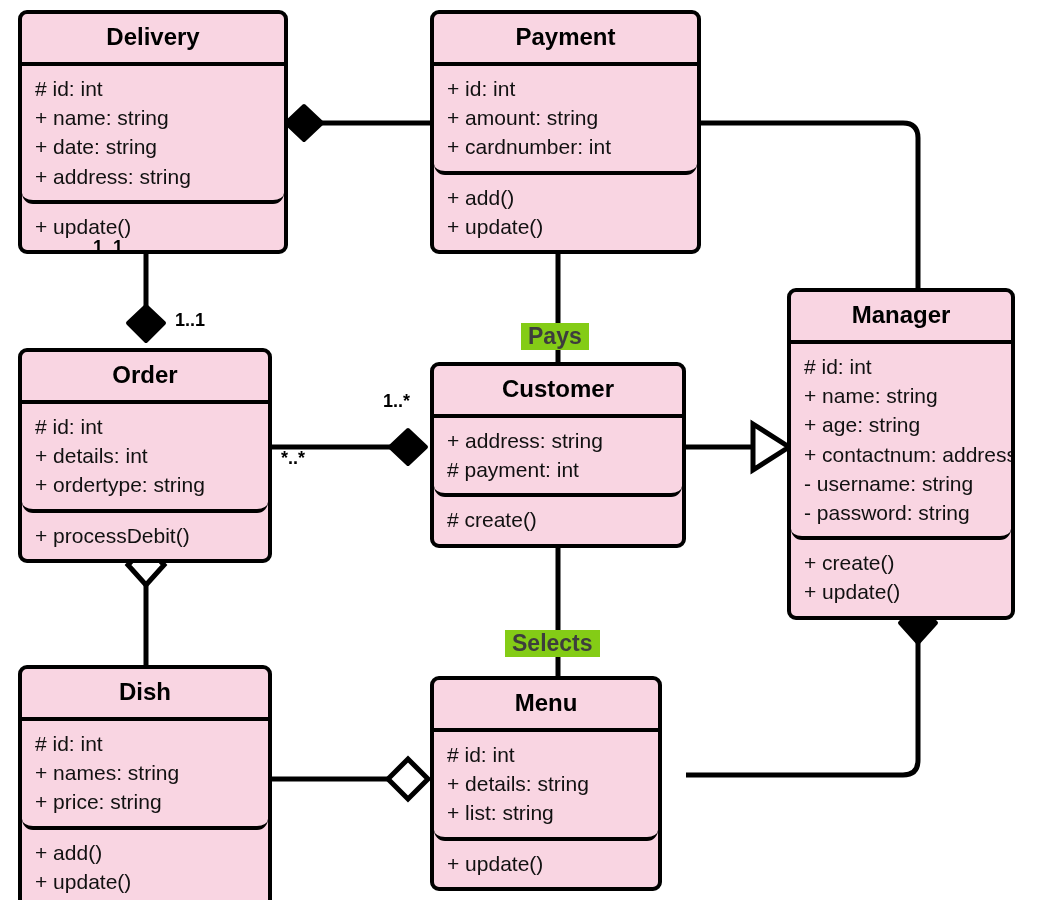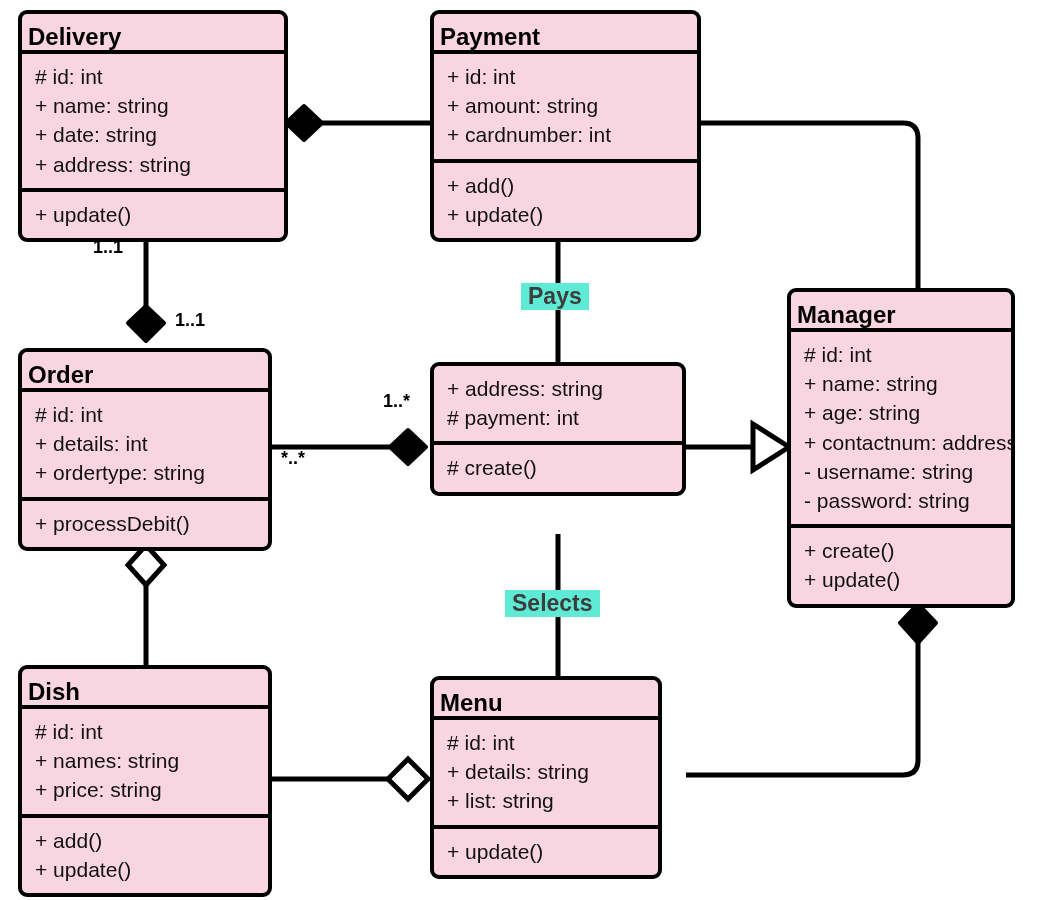--- a/index.html
+++ b/index.html
@@ -30,33 +30,35 @@
   .uml-class {
     position: absolute;
     box-sizing: border-box;
     background: #f9d5e2;
     border: 4px solid #000000;
     border-radius: 9px;
     overflow: hidden;
     z-index: 5;
   }
   .uml-class .cls-name {
+    text-align: center;
     font-weight: bold;
     font-size: 24px;
     color: #000000;
     line-height: 1.0;
-    padding: 11px 6px 1px 6px;
+    padding: 11px 6px 13px 6px;
     border-bottom: 4px solid #000000;
     white-space: nowrap;
   }
   .uml-class .cls-compartment {
     padding: 8px 0 9px 0;
   }
   .uml-class .cls-compartment.with-rule {
     border-bottom: 4px solid #000000;
+    border-radius: 11px;
   }
   .uml-class .cls-member {
     font-size: 21px;
     color: #111111;
     line-height: 1.39;
     padding: 0 10px 0 13px;
     white-space: nowrap;
   }
 
   
@@ -65,22 +67,23 @@
     font-size: 18px;
     font-weight: bold;
     color: #000000;
     white-space: nowrap;
     z-index: 6;
     line-height: 1;
   }
   .edge-label.assoc-name {
     font-size: 23px;
     color: #3d3d3d;
-    background: #5eead4;
+    background: #84cc16;
     padding: 2px 7px;
+    margin-top: 40px;
   }
 </style>
 </head>
 <body>
 
 <div id="diagram">
 
   <svg id="edge-layer" viewBox="0 0 1062 900" width="1062" height="900">
 
     <g>
@@ -179,20 +182,21 @@
       <div class="cls-member"># id: int</div>
       <div class="cls-member">+ details: int</div>
       <div class="cls-member">+ ordertype: string</div>
     </div>
     <div class="cls-compartment">
       <div class="cls-member">+ processDebit()</div>
     </div>
   </div>
 
   <div class="uml-class" style="left:430px; top:362px; width:256px;">
+    <div class="cls-name">Customer</div>
     <div class="cls-compartment with-rule">
       <div class="cls-member">+ address: string</div>
       <div class="cls-member"># payment: int</div>
     </div>
     <div class="cls-compartment">
       <div class="cls-member"># create()</div>
     </div>
   </div>
 
   <div class="uml-class" style="left:18px; top:665px; width:254px;">

